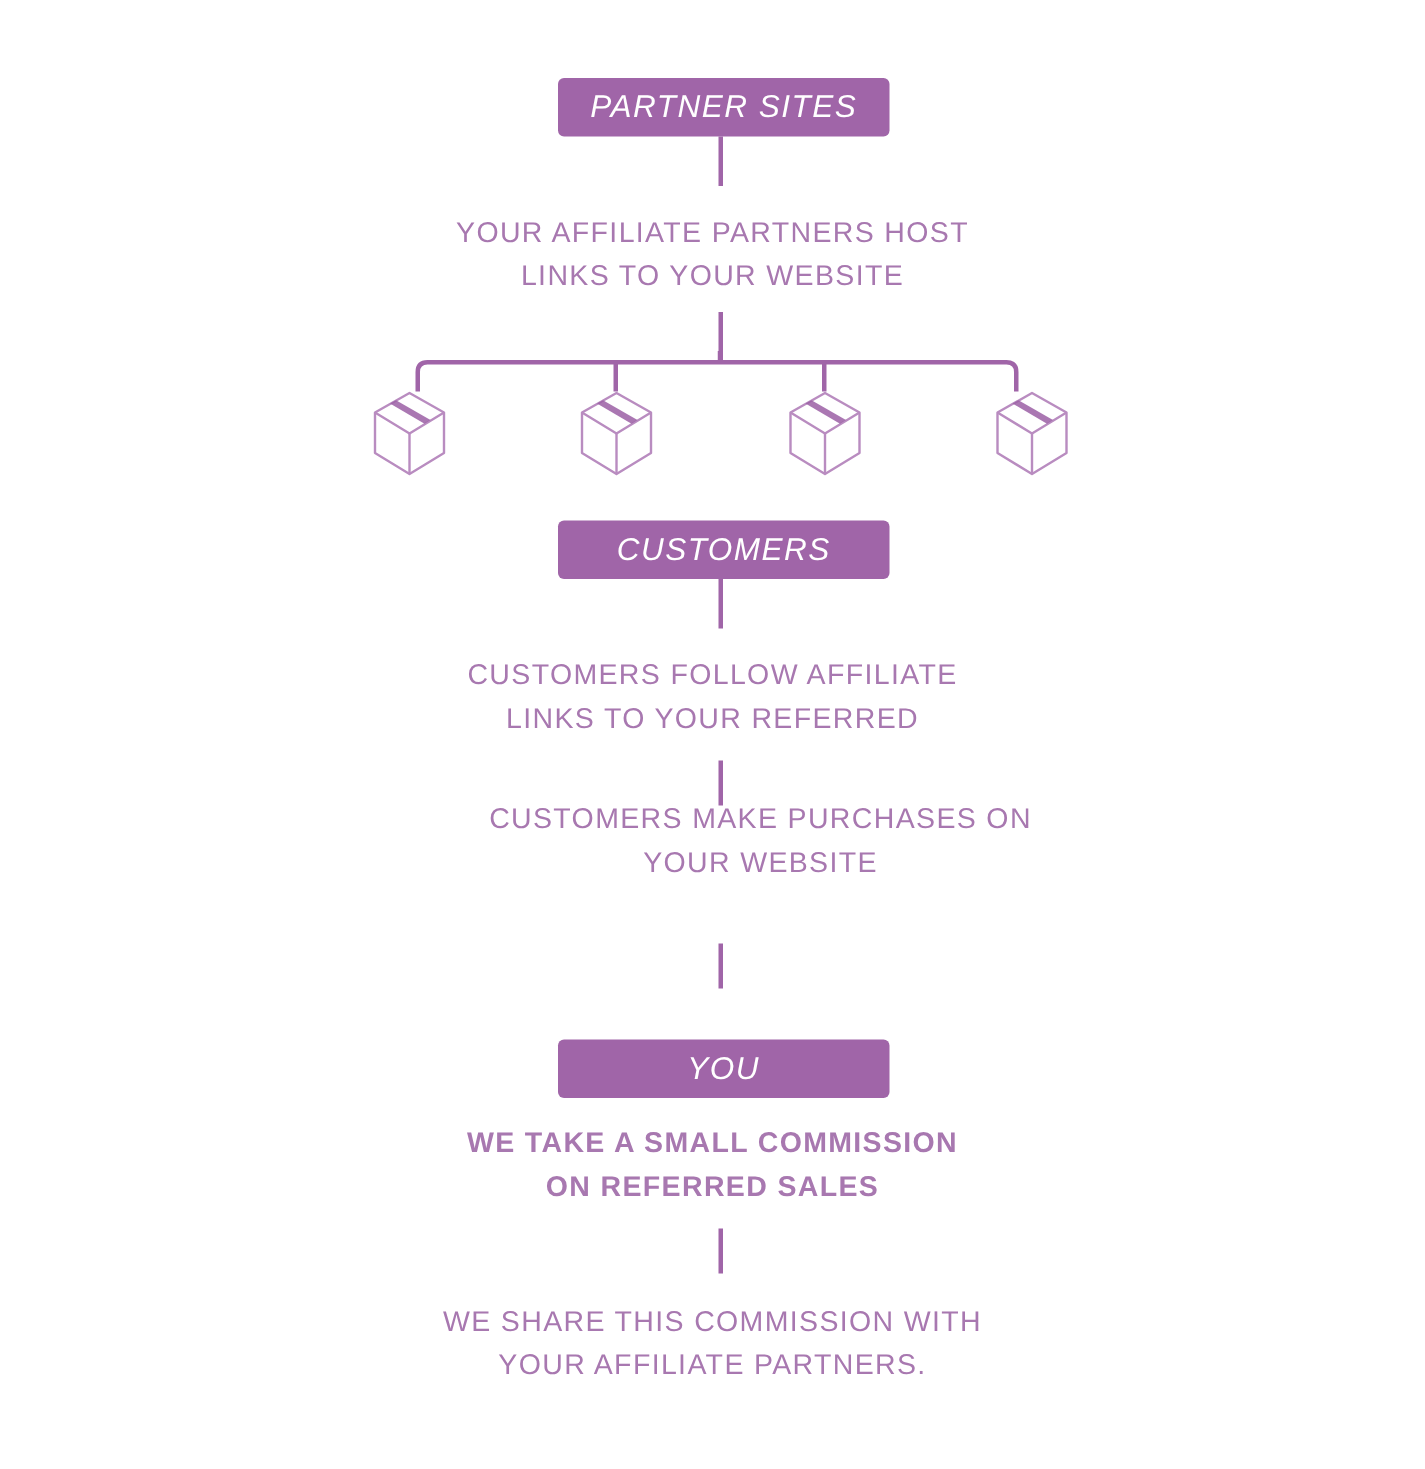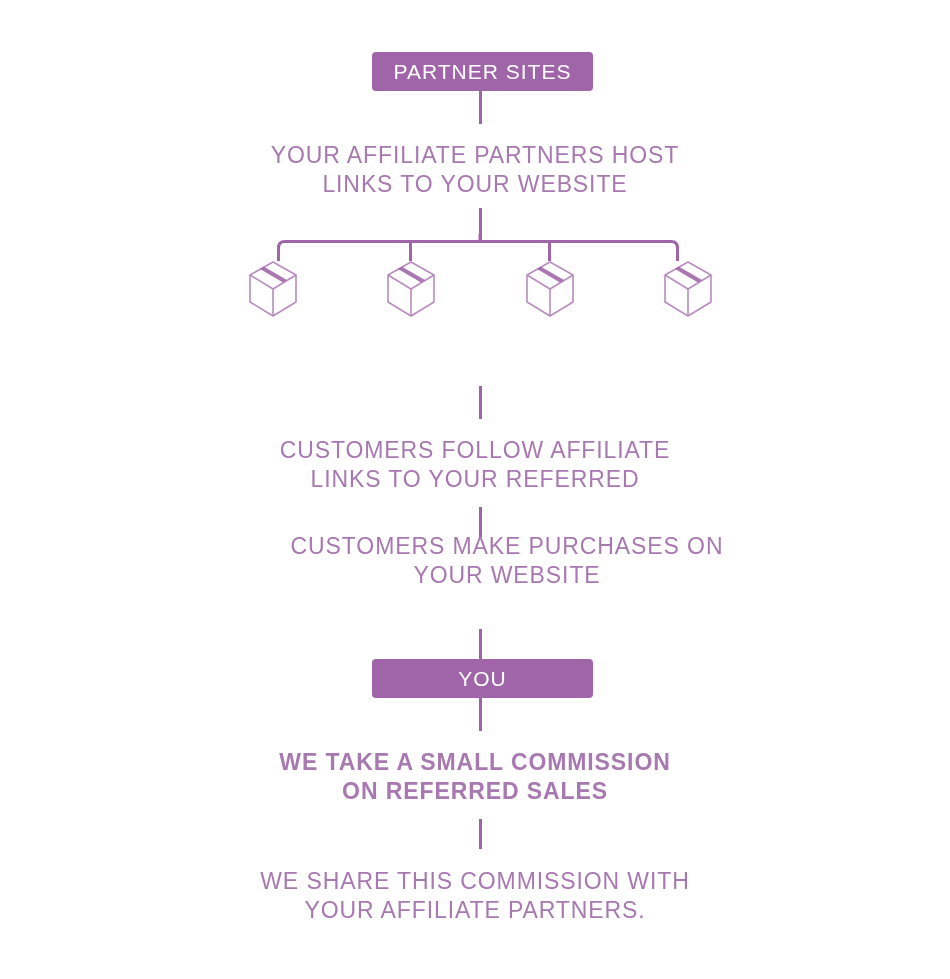--- a/index.html
+++ b/index.html
@@ -24,38 +24,39 @@
   .banner {
     position: absolute;
     width: 221px;
     height: 39px;
     background: #a065a8;
     border-radius: 4px;
     display: flex;
     align-items: center;
     justify-content: center;
     z-index: 3;
+    font-style: italic;
   }
   .banner-label {
     color: #ffffff;
     font-size: 21px;
     letter-spacing: 1.0px;
     font-weight: 400;
     line-height: 1;
     white-space: nowrap;
   }
 
   
   .caption {
     position: absolute;
     left: 0;
     width: 950px;
     text-align: center;
     color: #a878b0;
-    font-size: 23px;
+    font-size: 19px;
     letter-spacing: 0.9px;
     line-height: 29px;
     white-space: pre-line;
     z-index: 2;
   }
 
   
   .stem {
     position: absolute;
     width: 3px;
@@ -130,34 +131,37 @@
 
   <svg class="box-icon" style="left:662px; top:260px;" width="52" height="58" viewBox="0 0 52 58">
     <g fill="none" stroke="#b98cc0" stroke-width="1.6" stroke-linejoin="round">
       <path d="M 26 2 L 49 15 L 49 42 L 26 56 L 3 42 L 3 15 Z"></path>
       <path d="M 3 15 L 26 29 L 49 15"></path>
       <path d="M 26 29 L 26 56"></path>
     </g>
     <path d="M 13 9 L 36 22.5 L 40 20 L 17 6.8 Z" fill="#9b5fa5" opacity="0.85"></path>
   </svg>
 
+  <div class="banner" style="left:372px; top:347px;">
+    <span class="banner-label">CUSTOMERS</span>
+  </div>
 
   <div class="stem" style="left:479px; top:386px; height:33px;"></div>
 
   <div class="caption" style="top:436px;">CUSTOMERS FOLLOW AFFILIATE
 LINKS TO YOUR REFERRED</div>
 
   <div class="stem" style="left:479px; top:507px; height:30px;"></div>
 
   <div class="caption" style="top:532px;padding-left:32px;">CUSTOMERS MAKE PURCHASES ON
 YOUR WEBSITE</div>
 
   <div class="stem" style="left:479px; top:629px; height:30px;"></div>
 
-  <div class="banner" style="left:372px; top:659px;">
+  <div class="banner" style="left:372px; top:693px;">
     <span class="banner-label">YOU</span>
   </div>
 
   <div class="stem" style="left:479px; top:698px; height:33px;"></div>
 
   <div class="caption" style="top:748px;font-weight:bold;">WE TAKE A SMALL COMMISSION
 ON REFERRED SALES</div>
 
   <div class="stem" style="left:479px; top:819px; height:30px;"></div>
 

